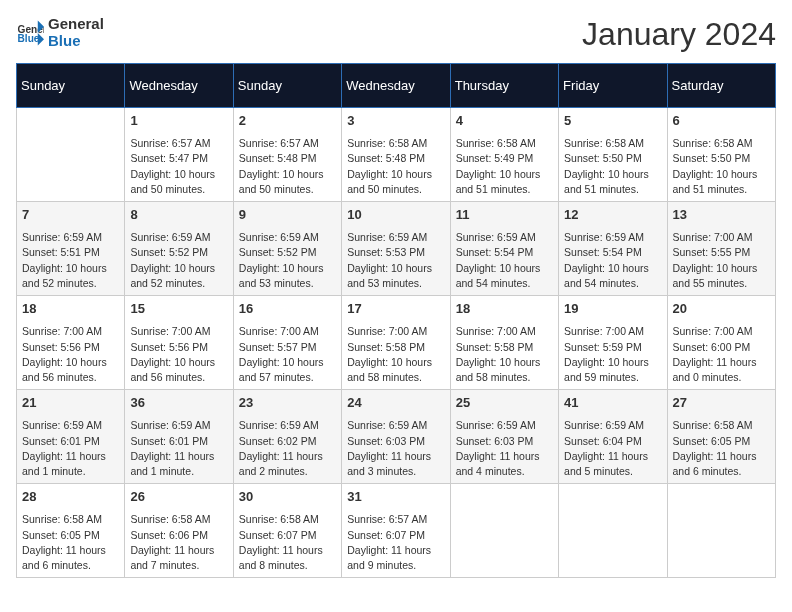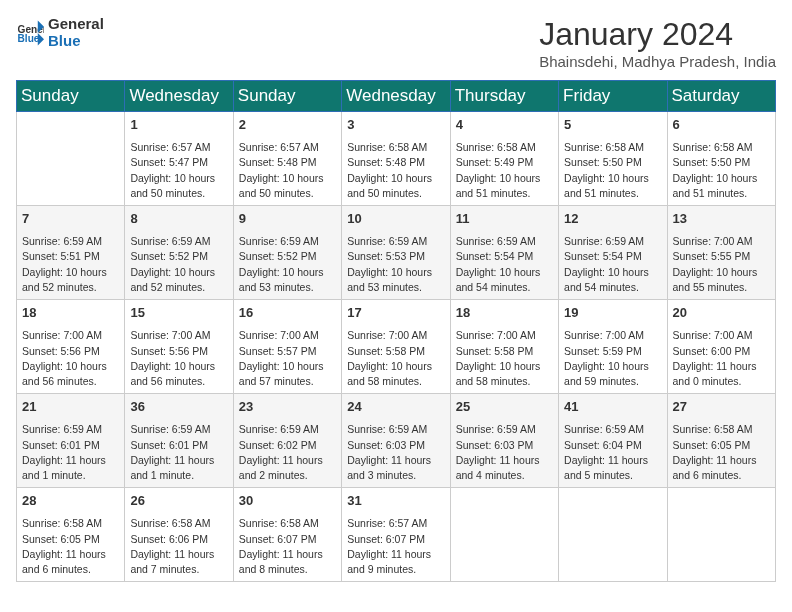--- a/index.html
+++ b/index.html
@@ -19,41 +19,42 @@
     .logo {
       display: flex;
       align-items: center;
       gap: 4px;
     }
     .logo-icon {
       width: 28px;
       height: 28px;
     }
     .title-block {
+      text-align: right;
     }
     .month-title {
       font-size: 32px;
       color: #333;
       font-weight: normal;
     }
     .location {
       font-size: 15px;
       color: #555;
     }
     table {
       width: 100%;
       border-collapse: collapse;
       font-size: 11px;
     }
     thead tr th {
-      background-color: #0f766e;
+      background-color: #0f172a;
       color: #fff;
-      padding: 5px 4px;
+      padding: 14px 4px;
       text-align: left;
-      font-size: 17px;
+      font-size: 13px;
       font-weight: normal;
       border: 1px solid #2d6db5;
     }
     tbody tr td {
       border: 1px solid #ccc;
       vertical-align: top;
       padding: 4px 5px;
       min-height: 80px;
       width: calc(100% / 7);
       color: #333;
@@ -91,21 +92,20 @@
       <text x="2" y="30" font-size="13" font-weight="bold" fill="#1a6fb5">Blue</text>
       <polygon points="28,2 36,10 28,18 36,26 28,34" fill="#1a6fb5"></polygon>
     </svg>
     <div>
       <div style="font-size:15px;font-weight:bold;color:#333;line-height:1.1;">General</div>
       <div style="font-size:15px;font-weight:bold;color:#1a6fb5;line-height:1.1;">Blue</div>
     </div>
   </div>
   <div class="title-block">
     <div class="month-title">January 2024</div>
-    <div class="location">Bhainsdehi, Madhya Pradesh, India</div>
   </div>
 </div>
 
 <table>
   <thead>
     <tr>
     <th>Sunday</th>
         <th>Wednesday</th>
         <th>Sunday</th>
         <th>Wednesday</th>

